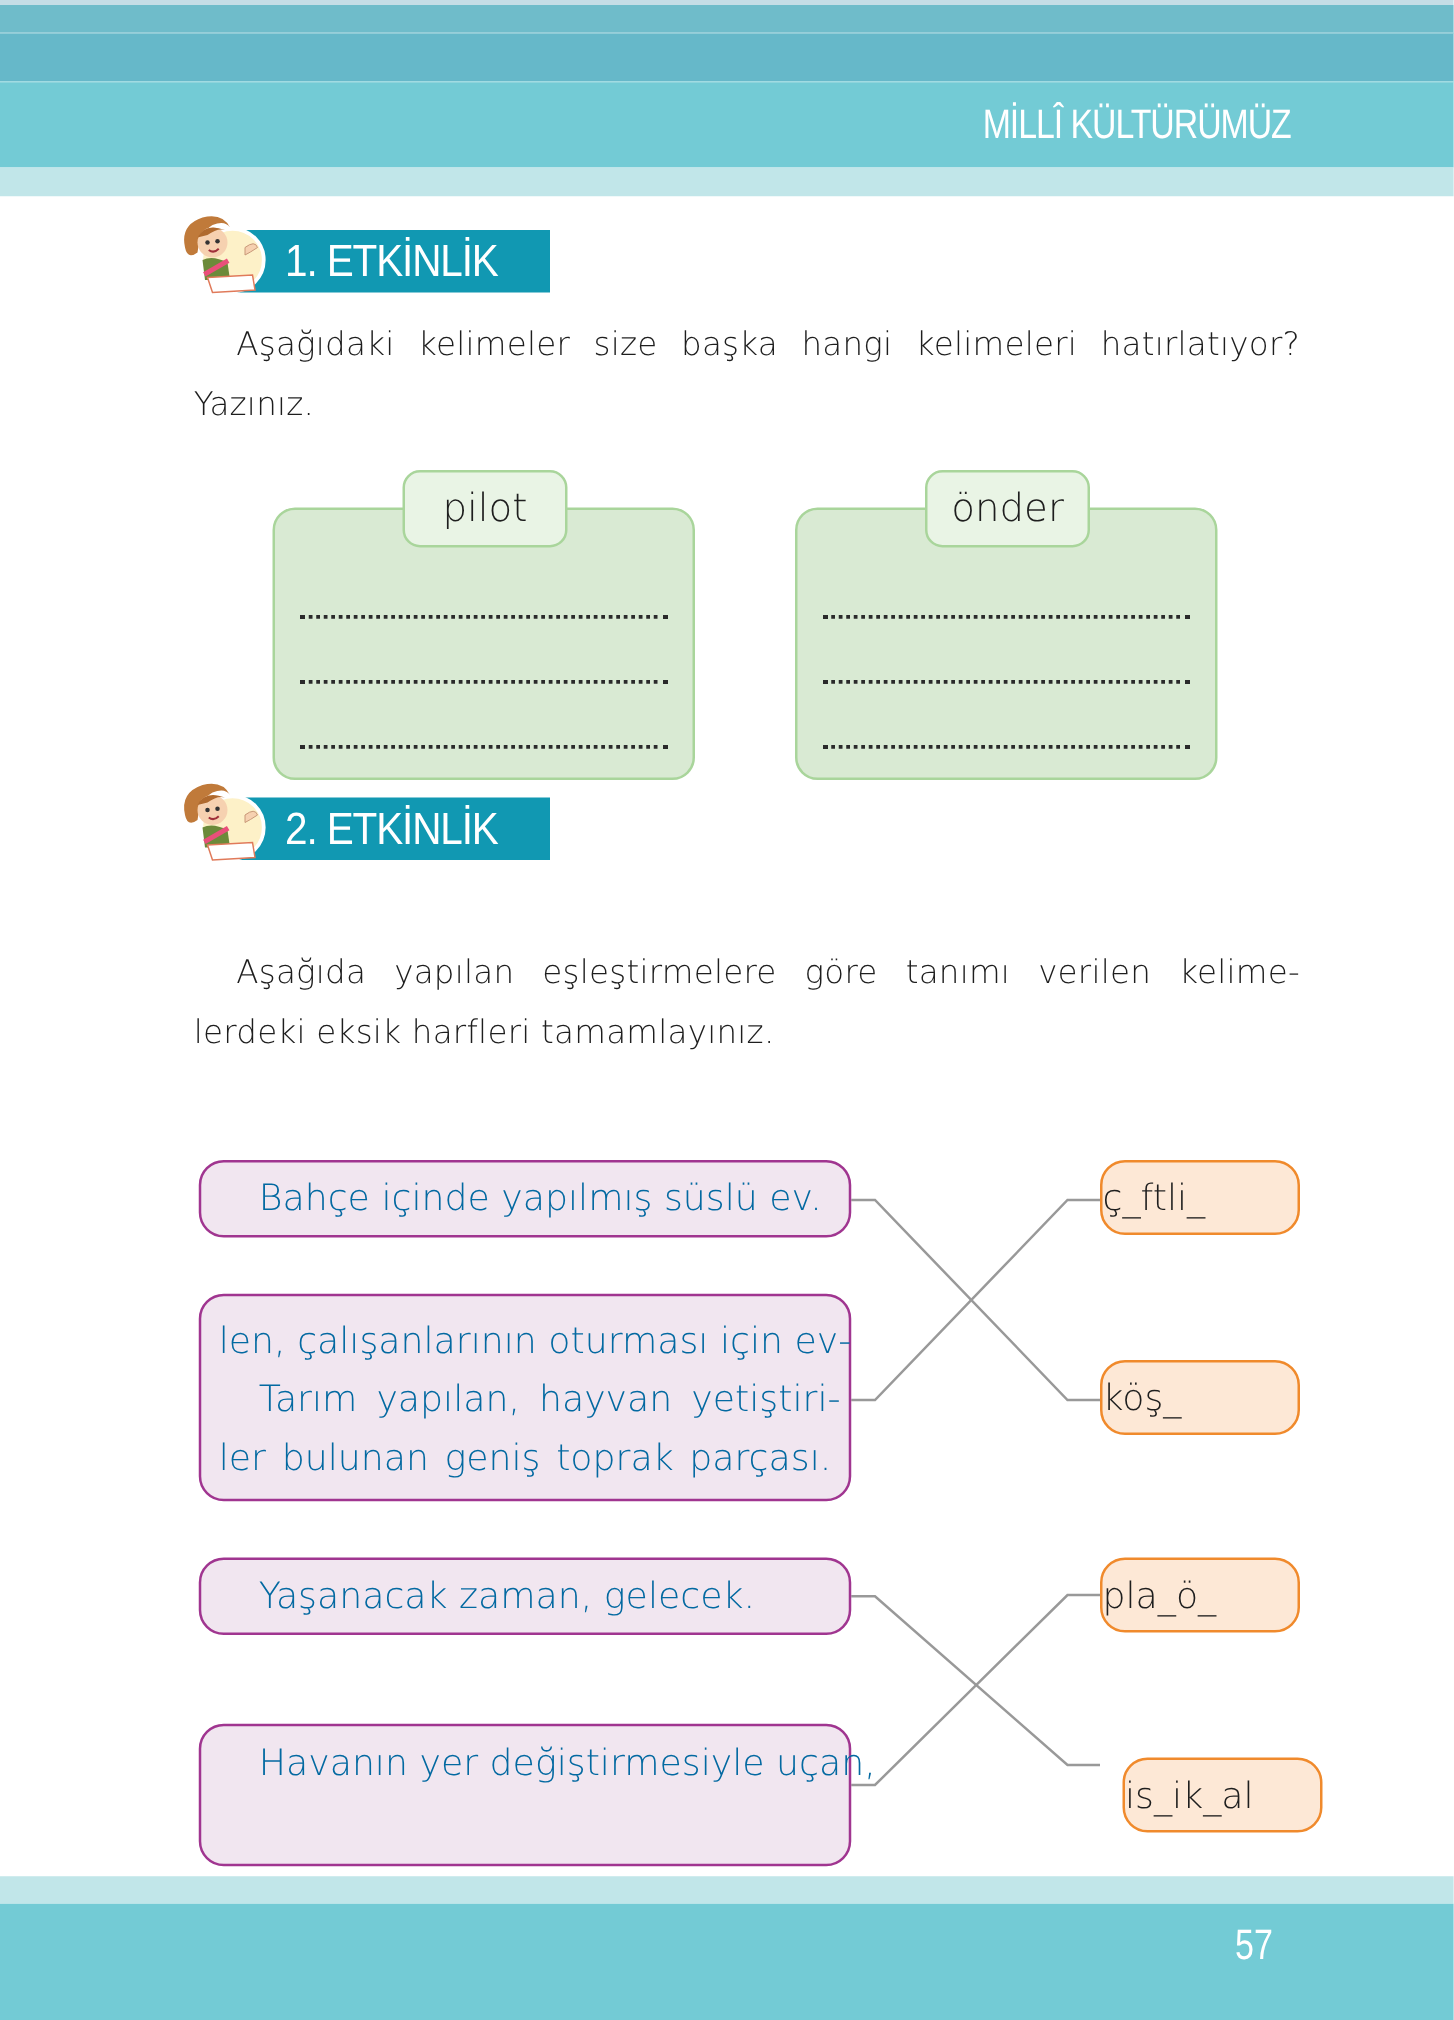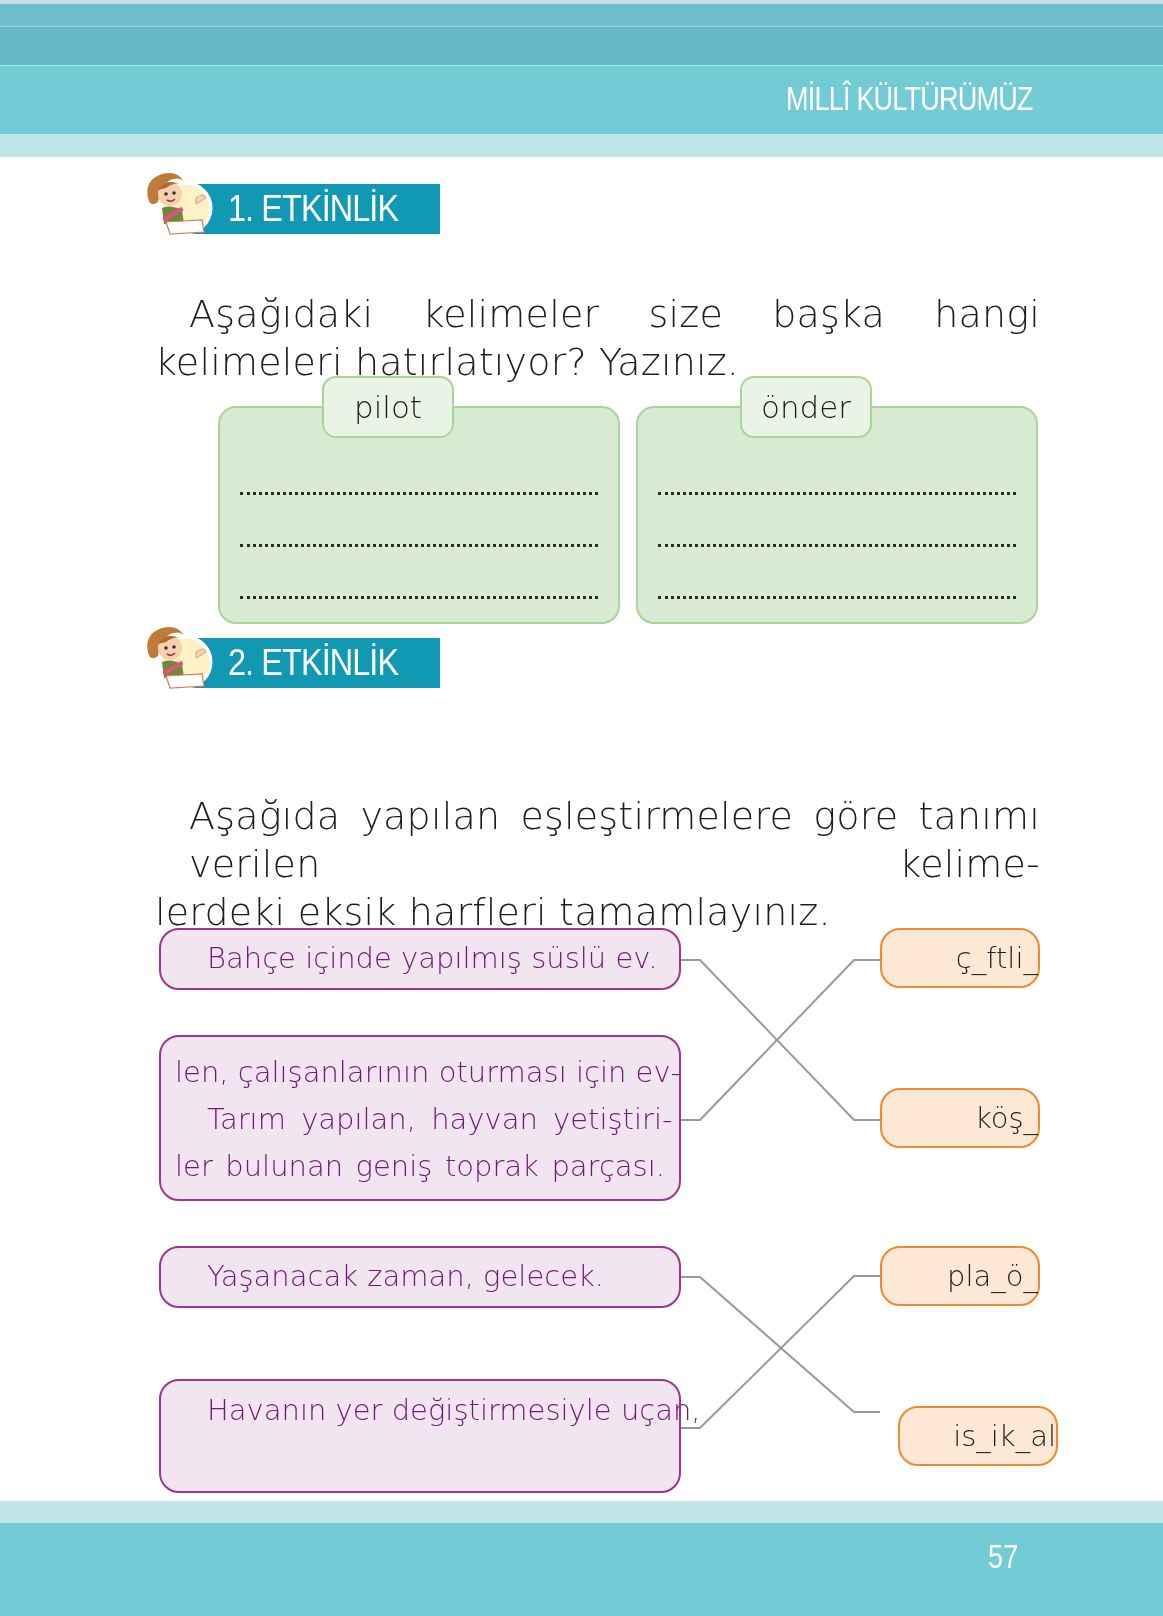--- a/index.html
+++ b/index.html
@@ -14,33 +14,33 @@
     .hdr-s4 { position: absolute; left: 0; top: 134px; width: 1163px; height: 23px; background: #c1e6e9; }
     .hdr-title { position: absolute; right: 130px; top: 80px; color: #ffffff; font-family: "Liberation Sans", sans-serif; font-size: 33px; letter-spacing: -1px; transform: scaleX(0.82); transform-origin: right center; }
 
     
     .badge { position: absolute; left: 140px; height: 68px; width: 320px; }
     .badge-bar { position: absolute; left: 50px; top: 16px; width: 250px; height: 50px; background: #1198b2; }
     .badge-label { position: absolute; left: 88px; top: 20px; color: #ffffff; font-family: "Liberation Sans", sans-serif; font-size: 36px; letter-spacing: -1px; transform: scaleX(0.9); transform-origin: left center; white-space: nowrap; }
     .badge-girl { position: absolute; left: 0; top: 0; width: 80px; height: 68px; }
 
     
-    .instr { position: absolute; left: 155px; width: 885px; font-family: "DejaVu Sans", sans-serif; font-size: 38px; font-weight: 200; line-height: 48px; color: #1e1e1e; text-align: justify; text-align-last: left; letter-spacing: 0.2px; margin-top: 38px; }
+    .instr { position: absolute; left: 155px; width: 885px; font-family: "DejaVu Sans", sans-serif; font-size: 26px; font-weight: 200; line-height: 48px; color: #1e1e1e; text-align: justify; text-align-last: left; letter-spacing: 0.2px; }
     .instr .indent { display: inline-block; width: 34px; }
 
     
-    .wbox { position: absolute; width: 402px; height: 218px; background: #d9ead3; border: 2px solid #a9d59b; border-radius: 18px; }
+    .wbox { position: absolute; width: 338px; height: 218px; background: #d9ead3; border: 2px solid #a9d59b; border-radius: 18px; }
     .wbox-tab { position: absolute; top: -32px; width: 132px; height: 62px; background: #e9f4e5; border: 2.5px solid #a9d59b; border-radius: 14px; text-align: center; font-size: 31px; line-height: 58px; color: #1e1e1e; font-weight: 200; }
     .dots { position: absolute; left: 20px; right: 20px; height: 2px; border-bottom: 3px dotted #2a2a2a; }
 
     
-    .mbox { position: absolute; left: 159px; width: 522px; background: #f1e6f0; border: 2.5px solid #a03590; border-radius: 20px; font-size: 29px; font-weight: 200; color: #701a75; padding: 0 14px; }
+    .mbox { position: absolute; left: 159px; width: 522px; background: #f1e6f0; border: 2.5px solid #a03590; border-radius: 20px; font-size: 29px; font-weight: 200; color: #0369a1; padding: 0 14px; }
     .mbox .line { height: 47px; line-height: 47px; text-align: justify; text-align-last: justify; white-space: nowrap; display: flex; justify-content: space-between; }
     .mbox .single { height: 58px; line-height: 56px; padding-left: 32px; white-space: nowrap; }
-    .obox { position: absolute; left: 880px; width: 160px; height: 60px; background: #fde8d6; border: 2.5px solid #f08a2c; border-radius: 20px; text-align: right; line-height: 56px; font-size: 29px; font-weight: 200; color: #1e1e1e; }
+    .obox { position: absolute; left: 880px; width: 160px; height: 60px; background: #fde8d6; border: 2.5px solid #f08a2c; border-radius: 20px; text-align: left; line-height: 56px; font-size: 29px; font-weight: 200; color: #1e1e1e; }
 
     .connectors { position: absolute; left: 0; top: 0; width: 1163px; height: 1616px; pointer-events: none; }
 
     
     .ftr-s1 { position: absolute; left: 0; top: 1501px; width: 1163px; height: 22px; background: #c1e6e9; }
     .ftr-s2 { position: absolute; left: 0; top: 1523px; width: 1163px; height: 93px; background: #73cbd5; }
     .page-num { position: absolute; left: 988px; top: 1537px; color: #ffffff; font-family: "Liberation Sans", sans-serif; font-size: 34px; transform: scaleX(0.8); transform-origin: left center; }
   </style>
 </head>
 <body>

